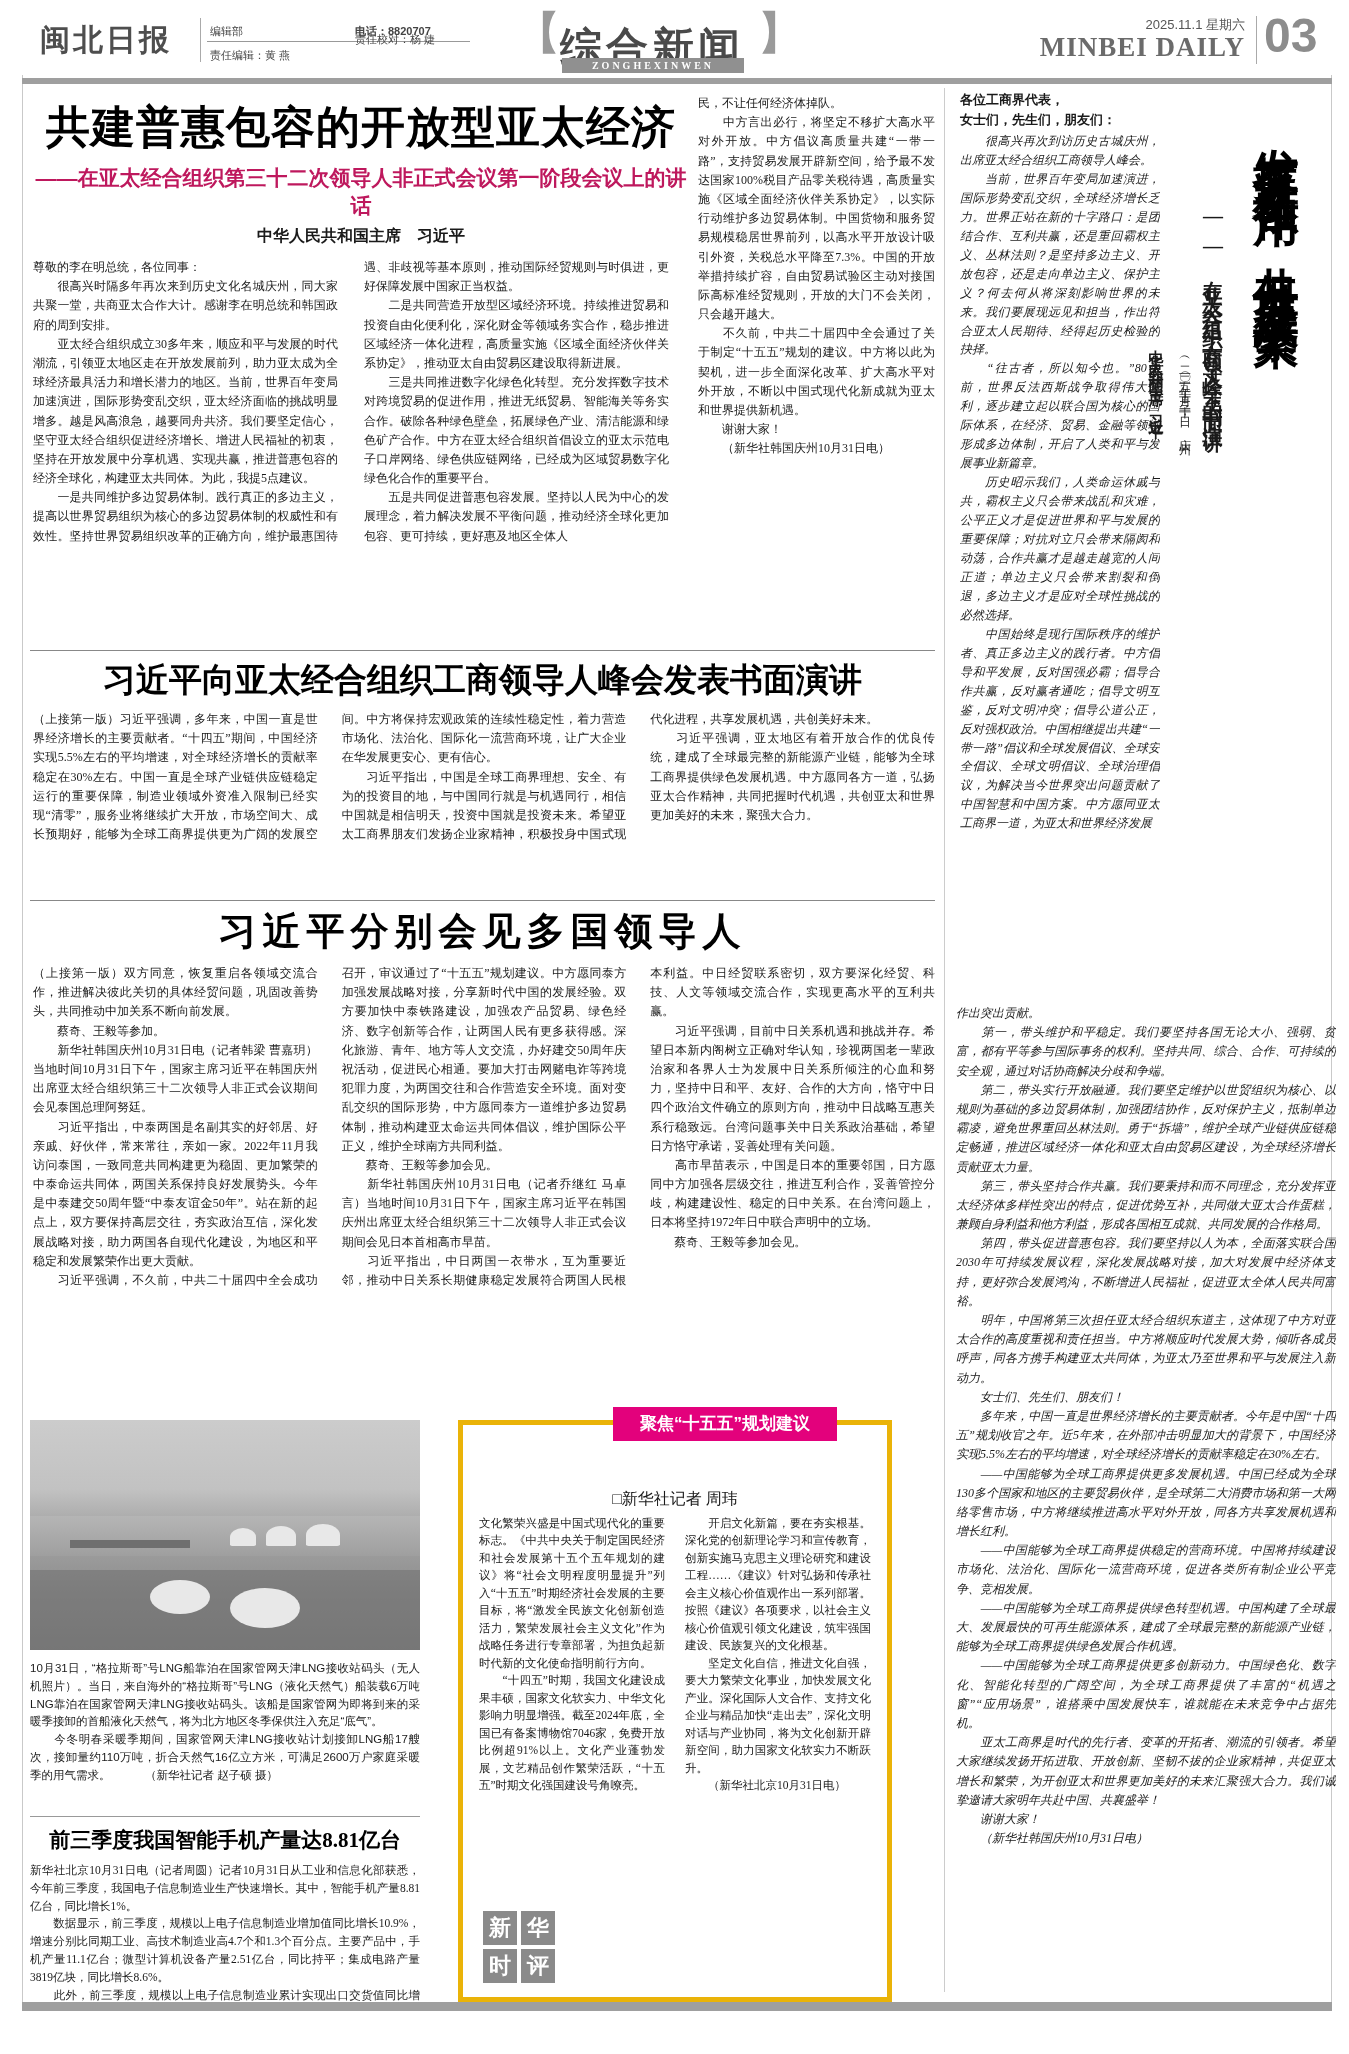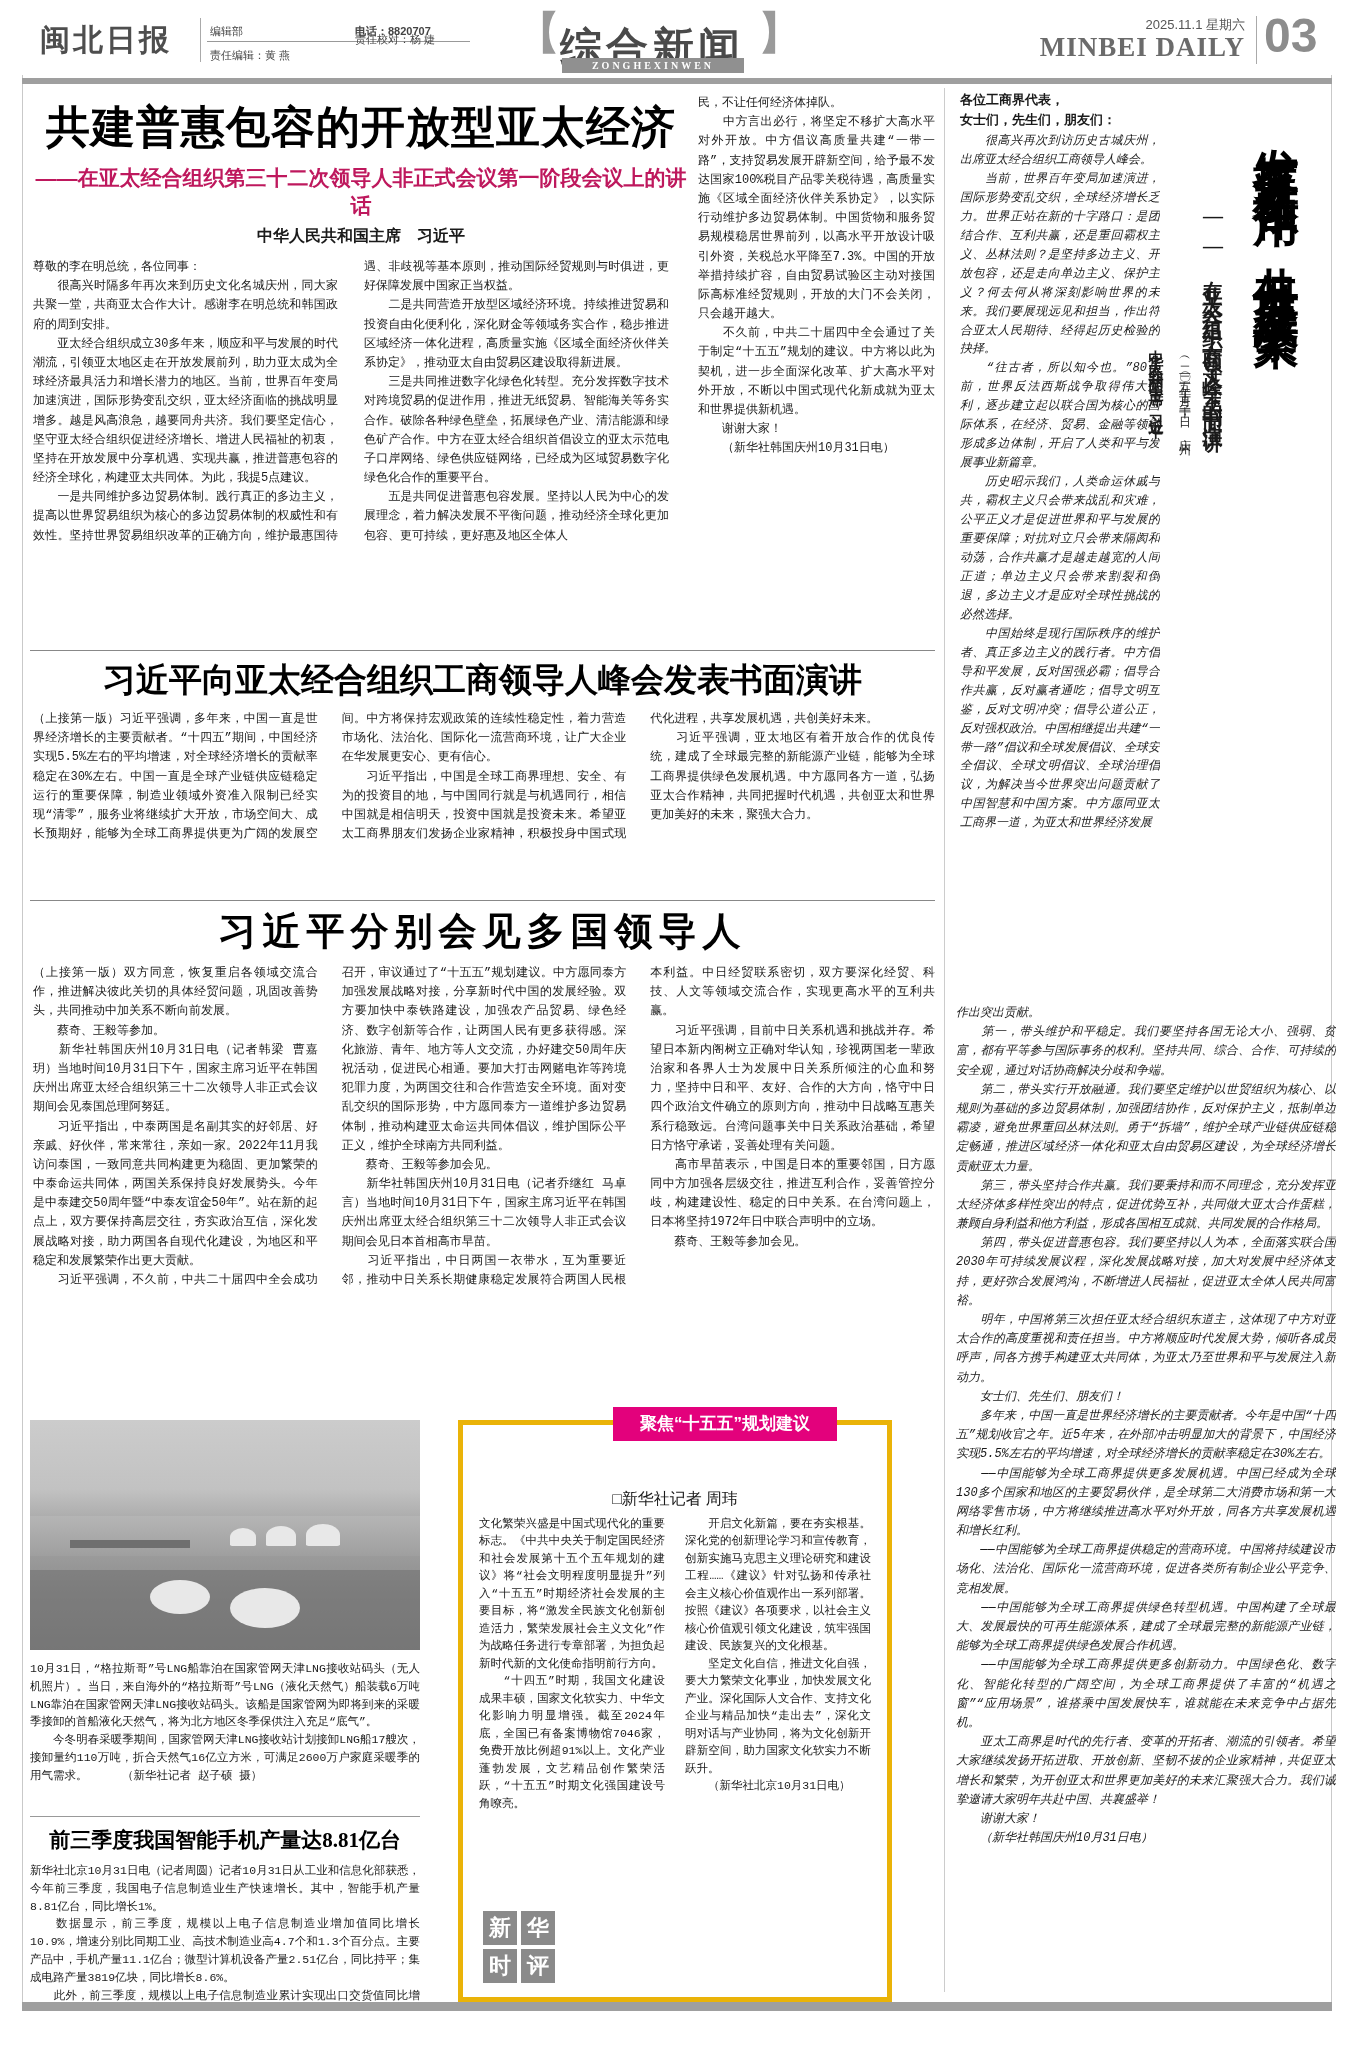--- a/index.html
+++ b/index.html
@@ -5,21 +5,21 @@
   html,body{margin:0;padding:0;background:#ffffff;}
   #page{position:relative;width:1349px;height:2054px;background:#fff;overflow:hidden;
         font-family:"Liberation Serif",serif;color:#1a1a1a;}
   .abs{position:absolute;}
   .hairline-v{width:1px;background:#aaa;}
   .hairline-h{height:1px;background:#999;}
   .grayband{background:#9f9f9f;}
   .sans{font-family:"Liberation Sans",sans-serif;}
   .serif{font-family:"Liberation Serif",serif;}
   .center{text-align:center;}
-  .body-text{font-size:12px;line-height:1.6;text-align:justify;white-space:pre-line;overflow:hidden;font-family:Liberation Mono, monospace;}
+  .body-text{font-size:12px;line-height:1.6;text-align:justify;white-space:pre-line;overflow:hidden;}
   .kai{font-style:italic;}
   .cols2{column-count:2;column-gap:26px;}
   .cols3{column-count:3;column-gap:24px;}
   .vert{writing-mode:vertical-rl;text-orientation:upright;}
   .headline{font-weight:900;color:#000;}
   
   .masthead-logo{font-size:30px;font-weight:900;color:#4e4e4e;letter-spacing:3px;}
   .hdr-small{font-size:11px;color:#444;}
   .section-title{font-size:42px;font-weight:900;color:#4a4a4a;letter-spacing:4px;}
   .bracket{font-size:44px;color:#9a9a9a;font-weight:700;}

